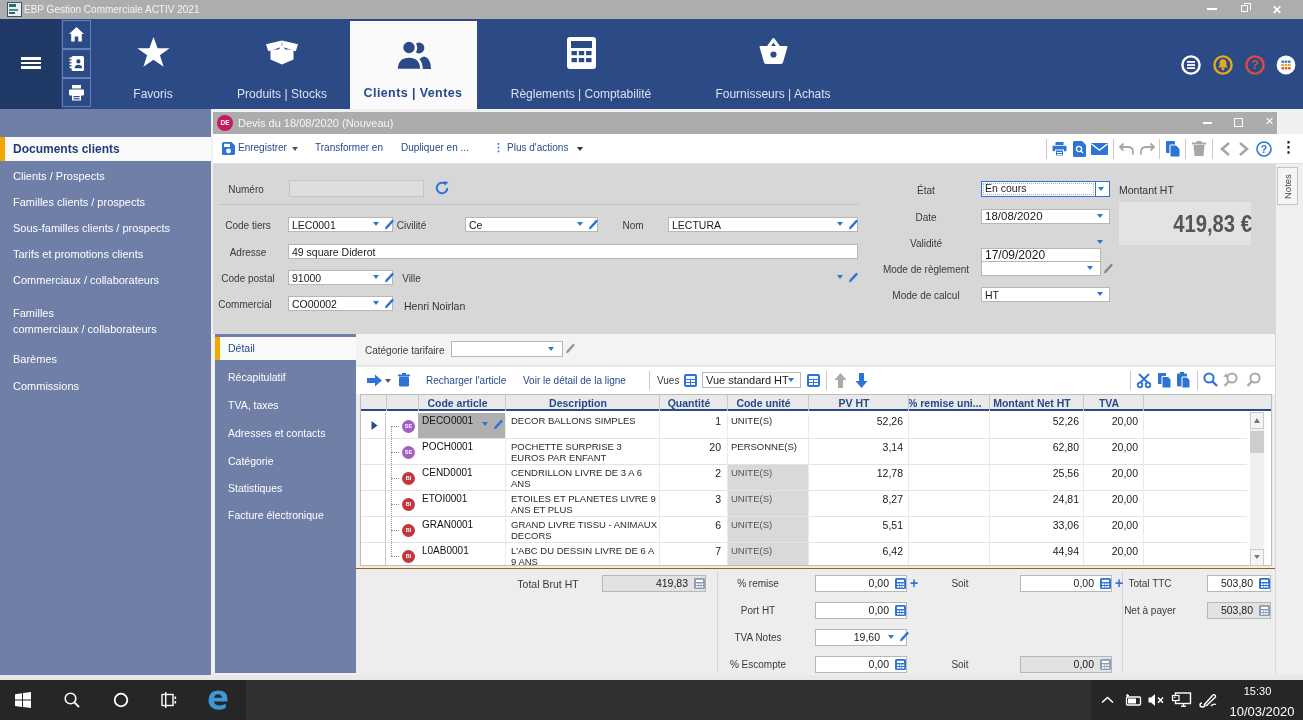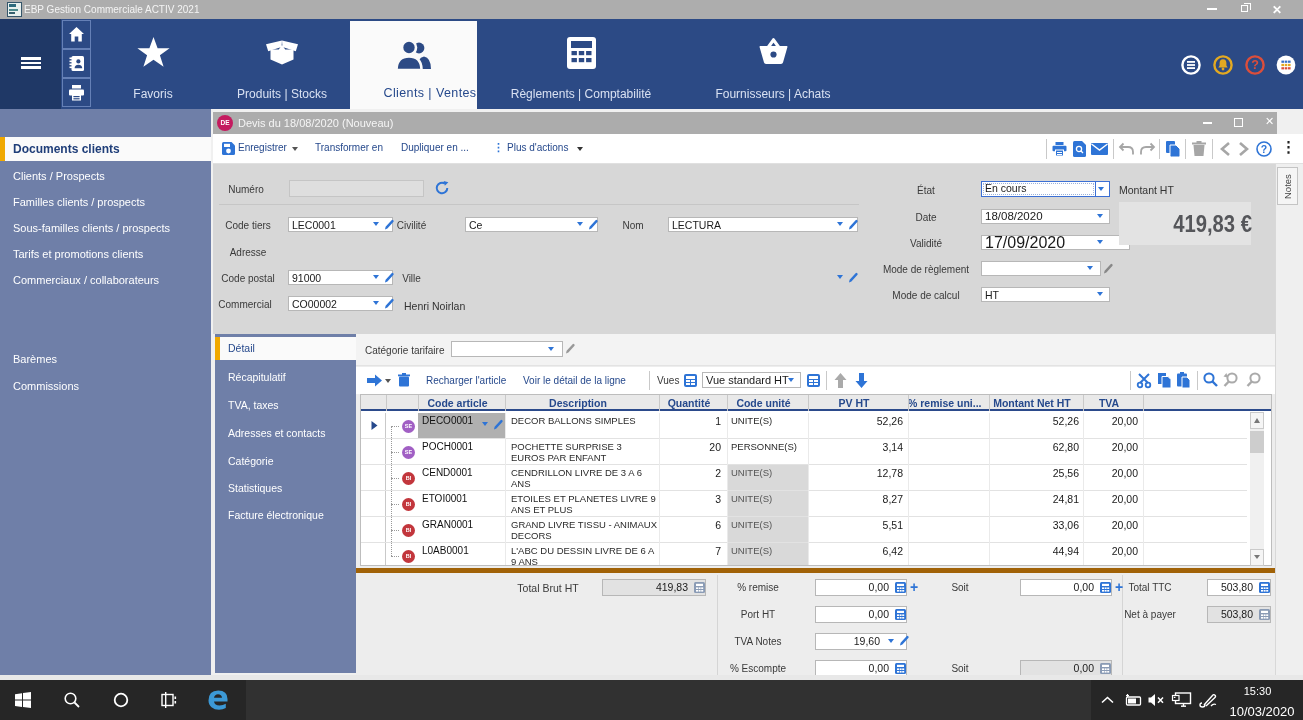--- a/index.html
+++ b/index.html
@@ -90,21 +90,21 @@
       <rect x="19.1" y="21" width="5.4" height="4.2" fill="#2C4A85"></rect>
     </svg>
   <svg style="left:759px;top:19px" width="29" height="26" viewBox="0 0 29 26">
       <path d="M8 11 L14.5 1.8 L21 11" fill="none" stroke="#fff" stroke-width="3.2" stroke-linejoin="round" stroke-linecap="round"></path>
       <path d="M1.2 8 Q0.2 8 0.7 9.6 L5 24.6 Q5.4 26 7 26 L22 26 Q23.6 26 24 24.6 L28.3 9.6 Q28.8 8 27.8 8 Z" fill="#fff"></path>
       <circle cx="14.5" cy="16.5" r="3.1" fill="#2C4A85"></circle>
     </svg>
 
   <div class="navtxt" style="left:103px;top:68px;width:100px">Favoris</div>
   <div class="navtxt" style="left:212px;top:68px;width:140px">Produits | Stocks</div>
-  <div class="navtxt" style="left:360px;top:67px;width:140px;color:#26498C;font-weight:normal;font-size:12.5px;letter-spacing:0.4px">Clients | Ventes</div>
+  <div class="navtxt" style="left:343px;top:67px;width:140px;color:#26498C;font-weight:bold;font-size:12.5px;letter-spacing:0.4px">Clients | Ventes</div>
   <div class="navtxt" style="left:491px;top:68px;width:180px">Règlements | Comptabilité</div>
   <div class="navtxt" style="left:683px;top:68px;width:180px">Fournisseurs | Achats</div>
 
   <svg style="left:1181px;top:36px" width="20" height="20" viewBox="0 0 20 20">
       <circle cx="10" cy="10" r="8.6" fill="none" stroke="#fff" stroke-width="2.4"></circle>
       <rect x="6" y="6" width="8" height="1.8" fill="#fff"></rect>
       <rect x="6" y="9.1" width="8" height="1.8" fill="#fff"></rect>
       <rect x="6" y="12.2" width="8" height="1.8" fill="#fff"></rect>
     </svg>
   <svg style="left:1213px;top:36px" width="20" height="20" viewBox="0 0 20 20">
@@ -132,20 +132,21 @@
 
 <div class="abs" style="left:0;top:109px;width:211px;height:566px;background:#6F7FA8">
   <div class="abs" style="left:0;top:28px;width:211px;height:24px;background:#FAFAFA"></div>
   <div class="abs" style="left:0;top:28px;width:5px;height:24px;background:#F0A800"></div>
   <div class="abs" style="left:13px;top:33px;font-size:12px;font-weight:bold;color:#1F3E79">Documents clients</div>
   <div class="sbitem" style="top:61px">Clients / Prospects</div>
   <div class="sbitem" style="top:87px">Familles clients / prospects</div>
   <div class="sbitem" style="top:113px">Sous-familles clients / prospects</div>
   <div class="sbitem" style="top:139px">Tarifs et promotions clients</div>
   <div class="sbitem" style="top:165px">Commerciaux / collaborateurs</div>
+  <div class="sbitem" style="top:196px;line-height:16px">Familles<br>commerciaux / collaborateurs</div>
   <div class="sbitem" style="top:244px">Barèmes</div>
   <div class="sbitem" style="top:271px">Commissions</div>
 </div>
 
 <div class="abs" style="left:213px;top:112px;width:1064px;height:22px;background:#ACACAC">
   <div class="abs" style="left:4px;top:3px;width:16px;height:16px;border-radius:50%;background:#C41B5F;color:#fff;font-size:6.5px;font-weight:bold;text-align:center;line-height:16px">DE</div>
   <div class="abs" style="left:25px;top:5px;font-size:11px;color:#F5F5F5">Devis du 18/08/2020 (Nouveau)</div>
   <div class="abs" style="left:990px;top:10px;width:9px;height:2px;background:#fff"></div>
   <div class="abs" style="left:1021px;top:6px;width:9px;height:9px;border:1.5px solid #fff"></div>
   <div class="abs" style="left:1052px;top:3px;font-size:11px;color:#fff">✕</div>
@@ -238,20 +239,21 @@
       <path d="M1 10.5 L1.6 7.8 L7.6 1.2 Q8.4 0.3 9.3 1.2 Q10.2 2.1 9.3 3 L3.4 9.6 Z" fill="#2E74D6"></path>
     </svg>
   <div class="lbl" style="left:390px;top:56px;width:60px">Nom</div>
   <div class="fld" style="left:455px;top:53px;width:190px;height:15px">LECTURA</div>
   <div class="dd" style="left:624px;top:58px"></div>
   <svg class="pcl" style="left:635px;top:55px" width="10" height="11" viewBox="0 0 10 11">
       <path d="M1 10.5 L1.6 7.8 L7.6 1.2 Q8.4 0.3 9.3 1.2 Q10.2 2.1 9.3 3 L3.4 9.6 Z" fill="#2E74D6"></path>
     </svg>
 
   <div class="lbl" style="left:0px;top:83px;width:70px">Adresse</div>
+  <div class="fld" style="left:75px;top:80px;width:570px;height:15px">49 square Diderot</div>
 
   <div class="lbl" style="left:0px;top:109px;width:70px">Code postal</div>
   <div class="fld" style="left:75px;top:106px;width:105px;height:15px">91000</div>
   <div class="dd" style="left:160px;top:111px"></div>
   <svg class="pcl" style="left:171px;top:108px" width="10" height="11" viewBox="0 0 10 11">
       <path d="M1 10.5 L1.6 7.8 L7.6 1.2 Q8.4 0.3 9.3 1.2 Q10.2 2.1 9.3 3 L3.4 9.6 Z" fill="#2E74D6"></path>
     </svg>
   <div class="lbl" style="left:150px;top:109px;width:97px">Ville</div>
   <div class="dd" style="left:624px;top:111px"></div>
   <svg class="pcl" style="left:635px;top:108px" width="10" height="11" viewBox="0 0 10 11">
@@ -269,21 +271,21 @@
   <div class="lbl" style="left:663px;top:21px;width:100px">État</div>
   <div class="fld" style="left:768px;top:17px;width:129px;height:16px;border:1px solid #3B6FD4;padding:0 3px;line-height:13px">En cours</div>
   <div class="abs" style="left:770px;top:19px;width:111px;height:12px;border:1px dotted #9AB2DC"></div>
   <div class="abs" style="left:882px;top:18px;width:14px;height:14px;border-left:1px solid #3B6FD4;background:#fff"></div>
   <div class="dd" style="left:885px;top:23px"></div>
   <div class="abs" style="left:906px;top:20px;font-size:10.5px;color:#333">Montant HT</div>
   <div class="lbl" style="left:663px;top:48px;width:100px">Date</div>
   <div class="fld" style="left:768px;top:45px;width:129px;height:15px;font-size:11.5px;line-height:11px">18/08/2020</div>
   <div class="dd" style="left:884px;top:50px"></div>
   <div class="lbl" style="left:663px;top:74px;width:100px">Validité</div>
-  <div class="fld" style="left:768px;top:71px;width:149px;height:15px;font-size:16px;line-height:11px">17/09/2020</div>
+  <div class="fld" style="left:768px;top:84px;width:120px;height:15px;font-size:12px;line-height:11px">17/09/2020</div>
   <div class="dd" style="left:884px;top:76px"></div>
   <div class="lbl" style="left:663px;top:100px;width:100px">Mode de règlement</div>
   <div class="fld" style="left:768px;top:97px;width:120px;height:15px"></div>
   <div class="dd" style="left:874px;top:102px"></div>
   <svg class="pcl" style="left:890px;top:99px" width="10" height="11" viewBox="0 0 10 11">
       <path d="M1 10.5 L1.6 7.8 L7.6 1.2 Q8.4 0.3 9.3 1.2 Q10.2 2.1 9.3 3 L3.4 9.6 Z" fill="#888"></path>
     </svg>
   <div class="lbl" style="left:663px;top:126px;width:100px">Mode de calcul</div>
   <div class="fld" style="left:768px;top:123px;width:129px;height:15px">HT</div>
   <div class="dd" style="left:884px;top:128px"></div>
@@ -508,21 +510,21 @@
   </div>
 
   <div class="abs" style="left:894px;top:78px;width:14px;height:154px;background:#F0F0F0">
     <div class="abs" style="left:0;top:0;width:14px;height:17px;background:#F5F5F5;border:1px solid #CACACA"></div>
     <div class="dd" style="left:3.5px;top:6px;border-top:none;border-bottom:5px solid #777;border-left:3.5px solid transparent;border-right:3.5px solid transparent"></div>
     <div class="abs" style="left:0;top:19px;width:14px;height:22px;background:#CDCDCD"></div>
     <div class="abs" style="left:0;top:137px;width:14px;height:17px;background:#F5F5F5;border:1px solid #CACACA"></div>
     <div class="dd" style="left:3.5px;top:143px;border-top-color:#777"></div>
   </div>
 
-  <div class="abs" style="left:0;top:234px;width:919px;height:107px;background:#EDEDED;border-top:5px solid #a16207">
+  <div class="abs" style="left:0;top:234px;width:919px;height:107px;background:#EDEDED;border-top:1px solid #a16207">
     <div class="abs" style="left:361px;top:2px;width:1px;height:101px;background:#D5D5D5"></div>
     <div class="abs" style="left:766px;top:2px;width:1px;height:101px;background:#D5D5D5"></div>
     <div class="lbl" style="left:142px;top:9px;width:100px;font-size:10.5px">Total Brut HT</div>
     <div class="fld" style="left:246px;top:6px;width:104px;height:17px;background:#E2E2E2;text-align:right;padding-right:17px">419,83</div>
     <svg style="left:338px;top:9px" width="11" height="11" viewBox="0 0 11 11">
         <rect width="11" height="11" rx="1.5" fill="#8A9BB5"></rect>
         <rect x="2" y="1.8" width="7" height="2.2" fill="#fff"></rect>
         <rect x="2" y="5.4" width="2" height="1.6" fill="#fff"></rect>
         <rect x="4.6" y="5.4" width="2" height="1.6" fill="#fff"></rect>
         <rect x="7.2" y="5.4" width="2" height="1.6" fill="#fff"></rect>

